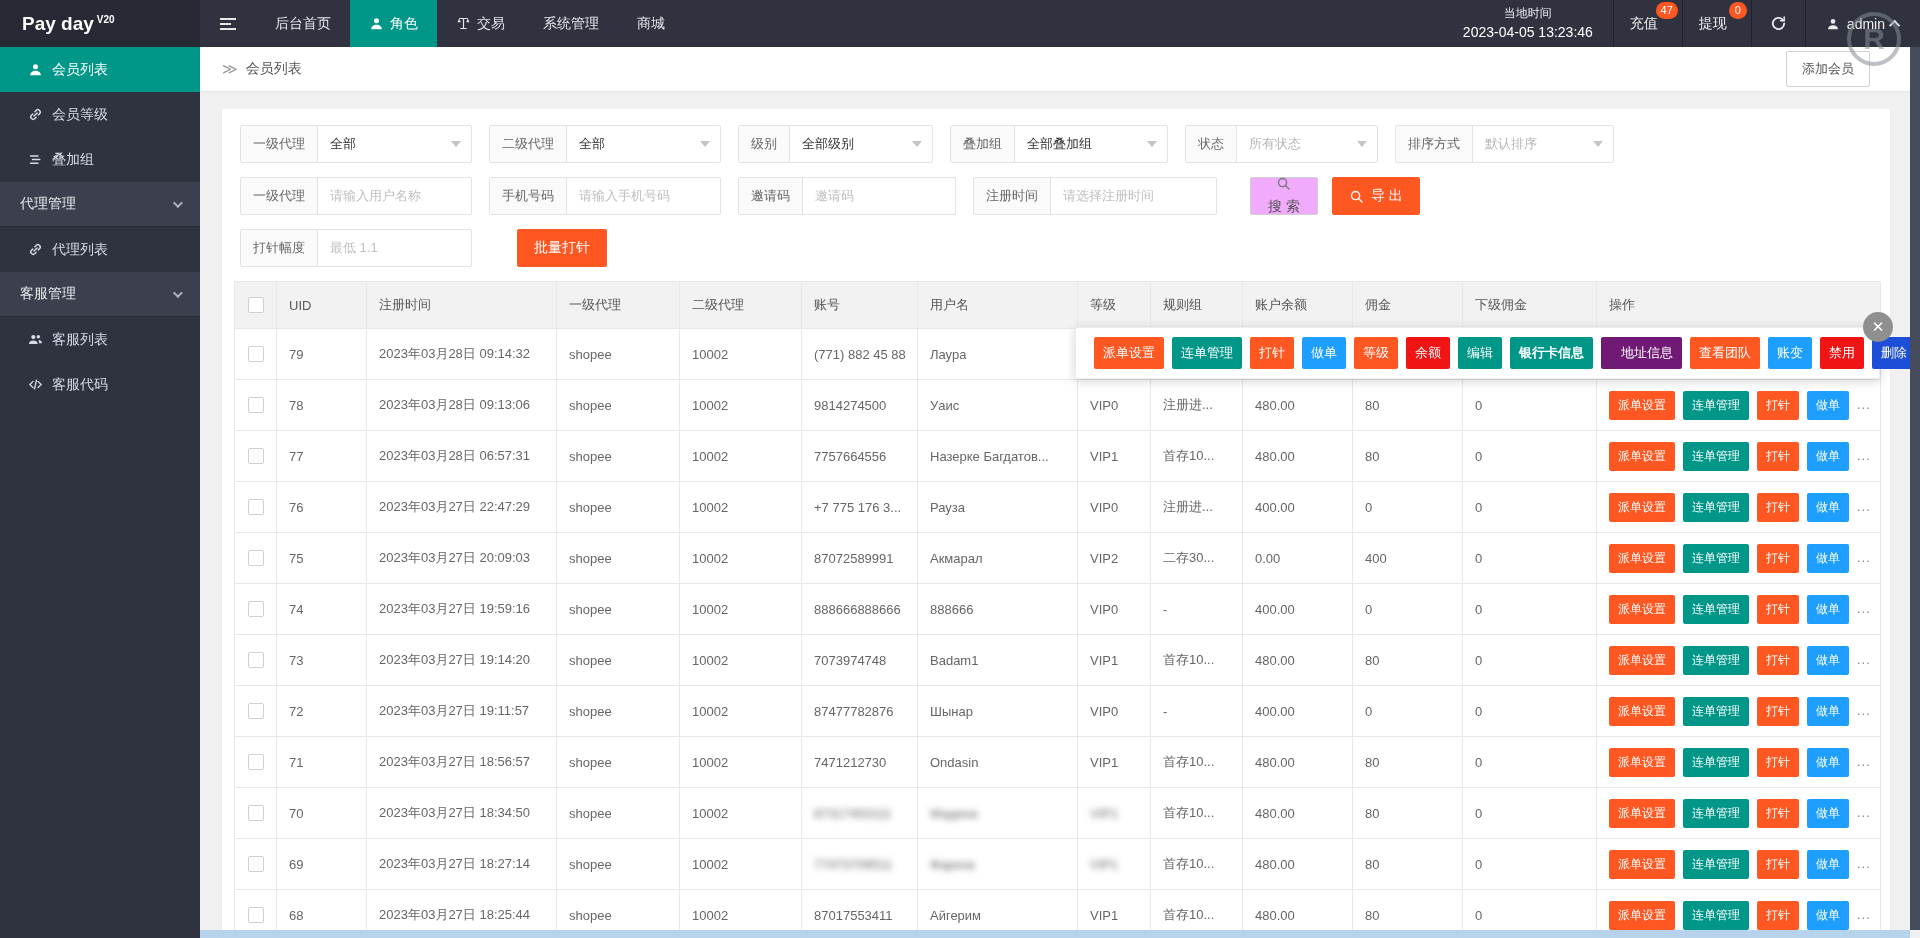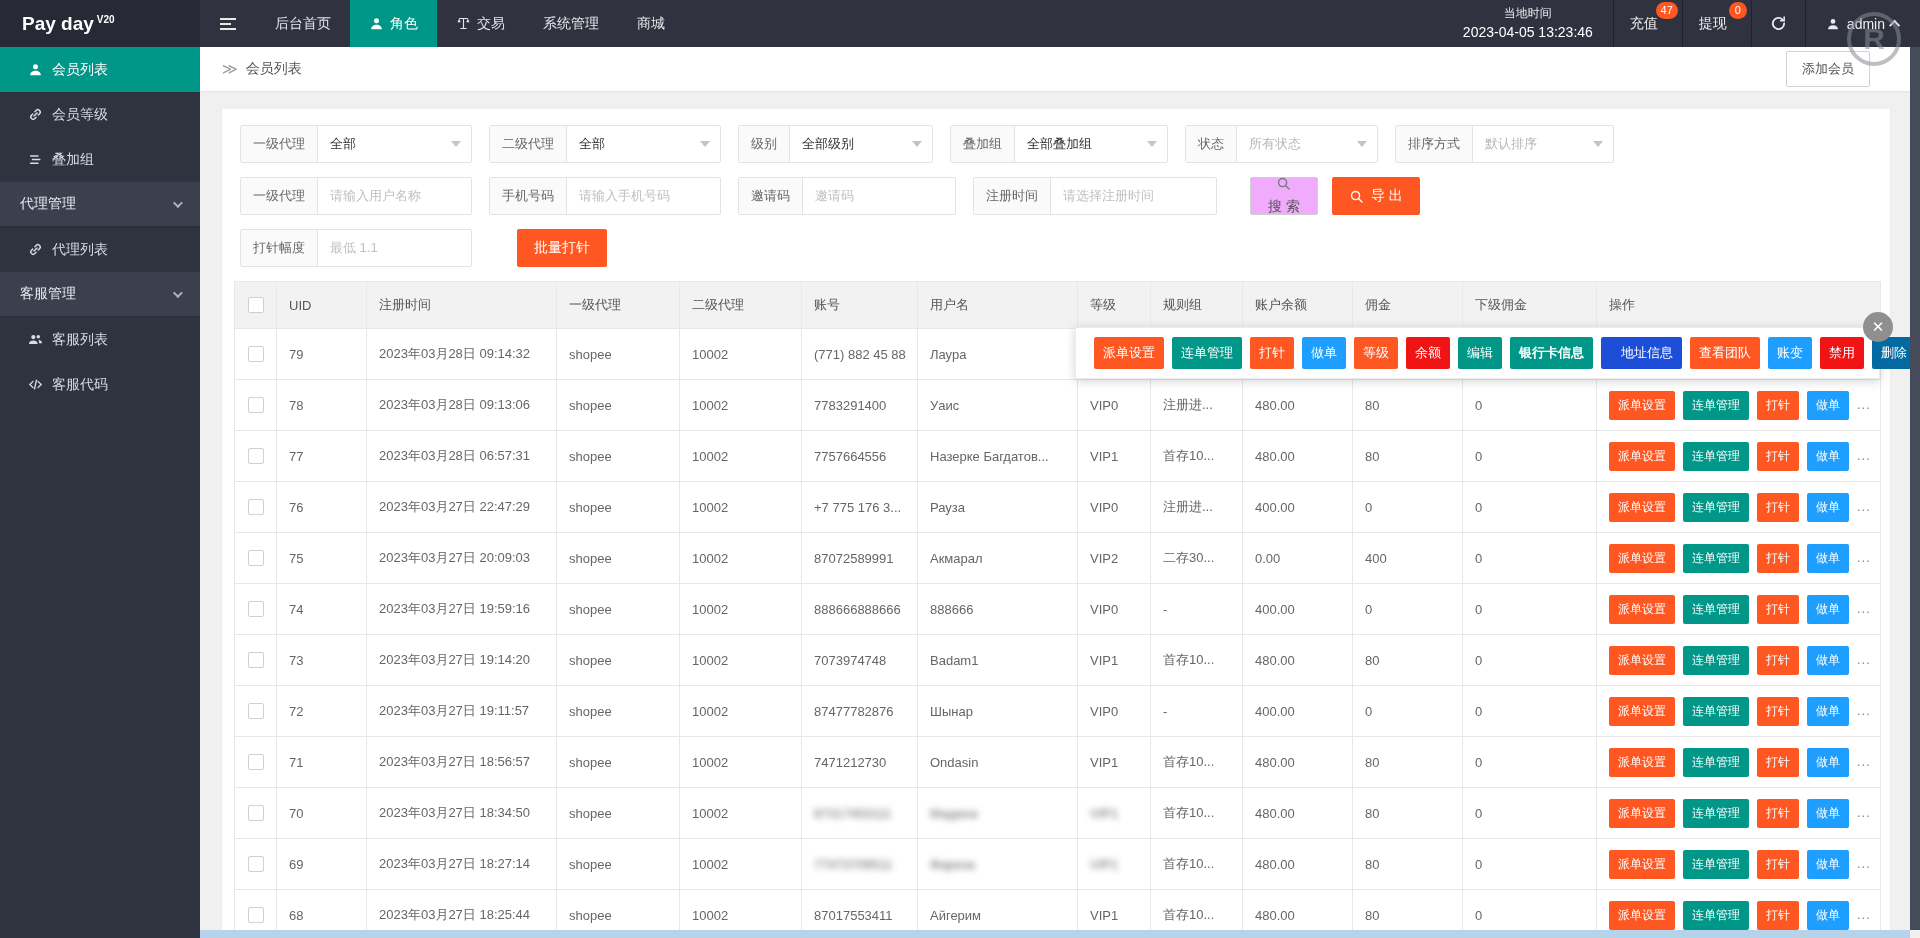--- a/index.html
+++ b/index.html
@@ -393,21 +393,21 @@
                   <td><span></span></td>
                   <td><span></span></td>
                   <td></td>
                 </tr>
                 <tr>
                   <td class="cbcell"><span class="cb"></span></td>
                   <td><span>78</span></td>
                   <td><span>2023年03月28日 09:13:06</span></td>
                   <td><span>shopee</span></td>
                   <td><span>10002</span></td>
-                  <td><span>7783291400</span></td>
+                  <td><span>9814274500</span></td>
                   <td><span>Уаис</span></td>
                   <td><span>VIP0</span></td>
                   <td><span>注册进...</span></td>
                   <td><span>480.00</span></td>
                   <td><span>80</span></td>
                   <td><span>0</span></td>
                   <td><span class="abtn" style="background: rgb(255, 87, 34);">派单设置</span><span class="abtn" style="background: rgb(0, 150, 136);">连单管理</span><span class="abtn" style="background: rgb(255, 87, 34);">打针</span><span class="abtn" style="background: rgb(30, 159, 255);">做单</span><span class="more">...</span></td>
                 </tr>
                 <tr>
                   <td class="cbcell"><span class="cb"></span></td>
@@ -565,25 +565,25 @@
           <div class="popup" id="popup">
             <div class="popup-close">✕</div>
           <span class="abtn" style="background: rgb(255, 87, 34);">派单设置</span>
               <span class="abtn" style="background: rgb(0, 150, 136);">连单管理</span>
               <span class="abtn" style="background: rgb(255, 87, 34);">打针</span>
               <span class="abtn" style="background: rgb(30, 159, 255);">做单</span>
               <span class="abtn" style="background: rgb(255, 87, 34);">等级</span>
               <span class="abtn" style="background: rgb(240, 20, 20);">余额</span>
               <span class="abtn" style="background: rgb(0, 150, 136);">编辑</span>
               <span class="abtn" style="background: rgb(0, 150, 136); font-weight: bold;">银行卡信息</span>
-              <span class="abtn" style="background: #1d4ed8; padding-left: 20px;">地址信息</span>
+              <span class="abtn" style="background: #701a75; padding-left: 20px;">地址信息</span>
               <span class="abtn" style="background: rgb(255, 87, 34);">查看团队</span>
               <span class="abtn" style="background: rgb(30, 159, 255);">账变</span>
               <span class="abtn" style="background: rgb(240, 20, 20);">禁用</span>
-              <span class="abtn" style="background: #0369a1;">删除</span>
+              <span class="abtn" style="background: #1d4ed8;">删除</span>
               <span class="abtn" style="background: rgb(18, 163, 18);">设为假人</span>
             </div>
         </div>
 
       </div>
     </div>
   </div>
 </div>
 
 <div class="vscroll">

